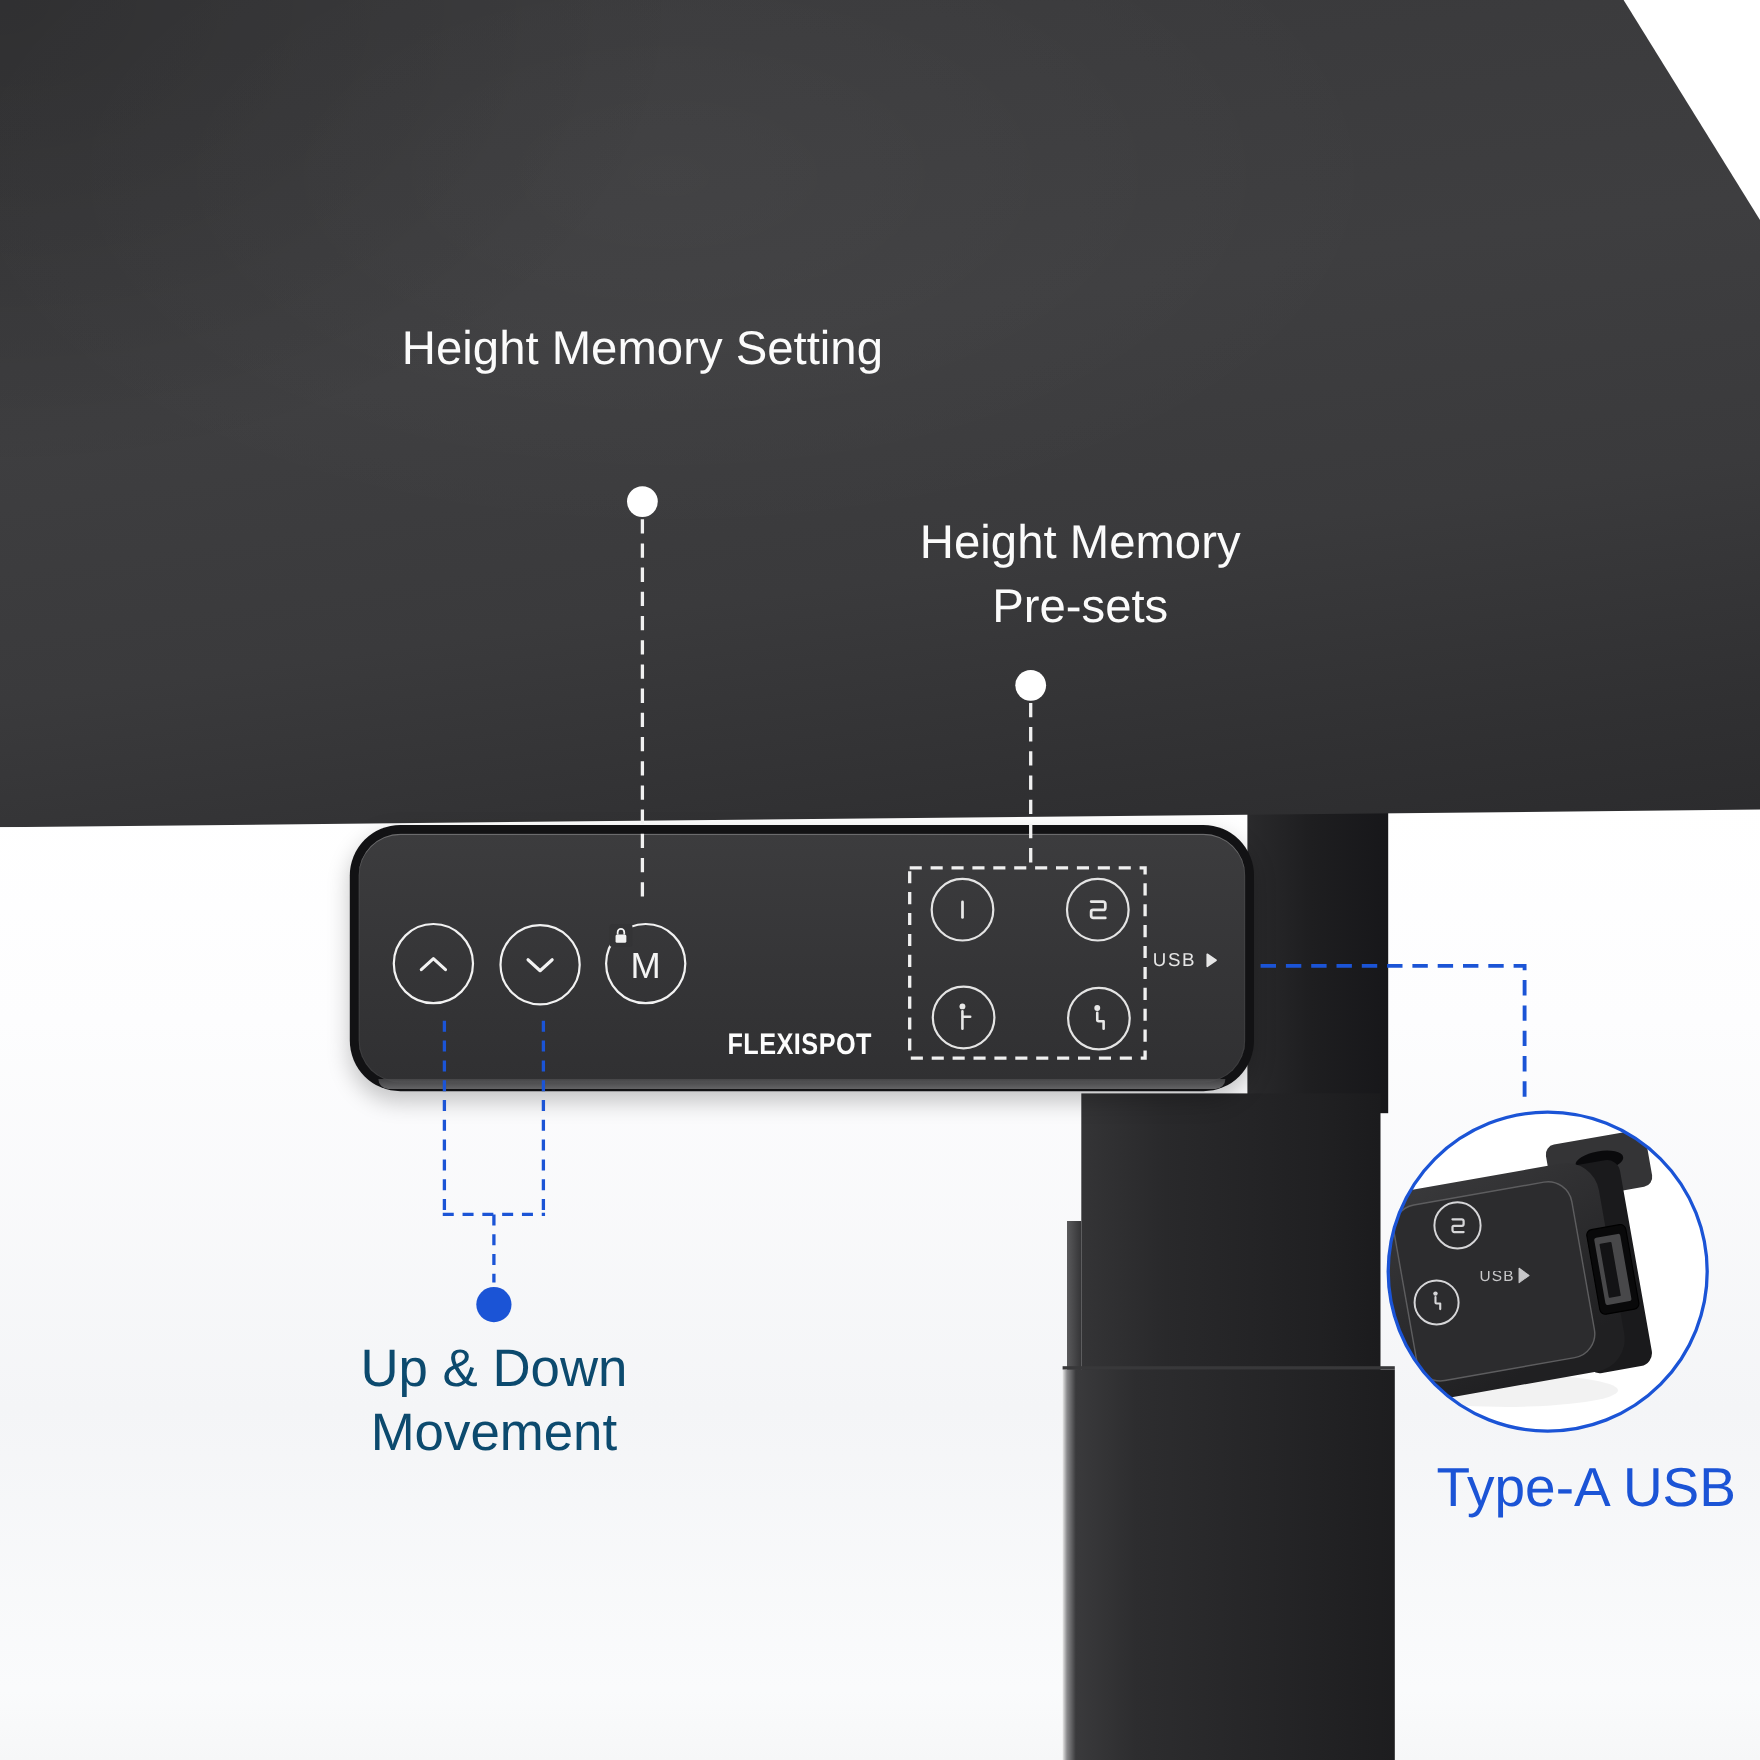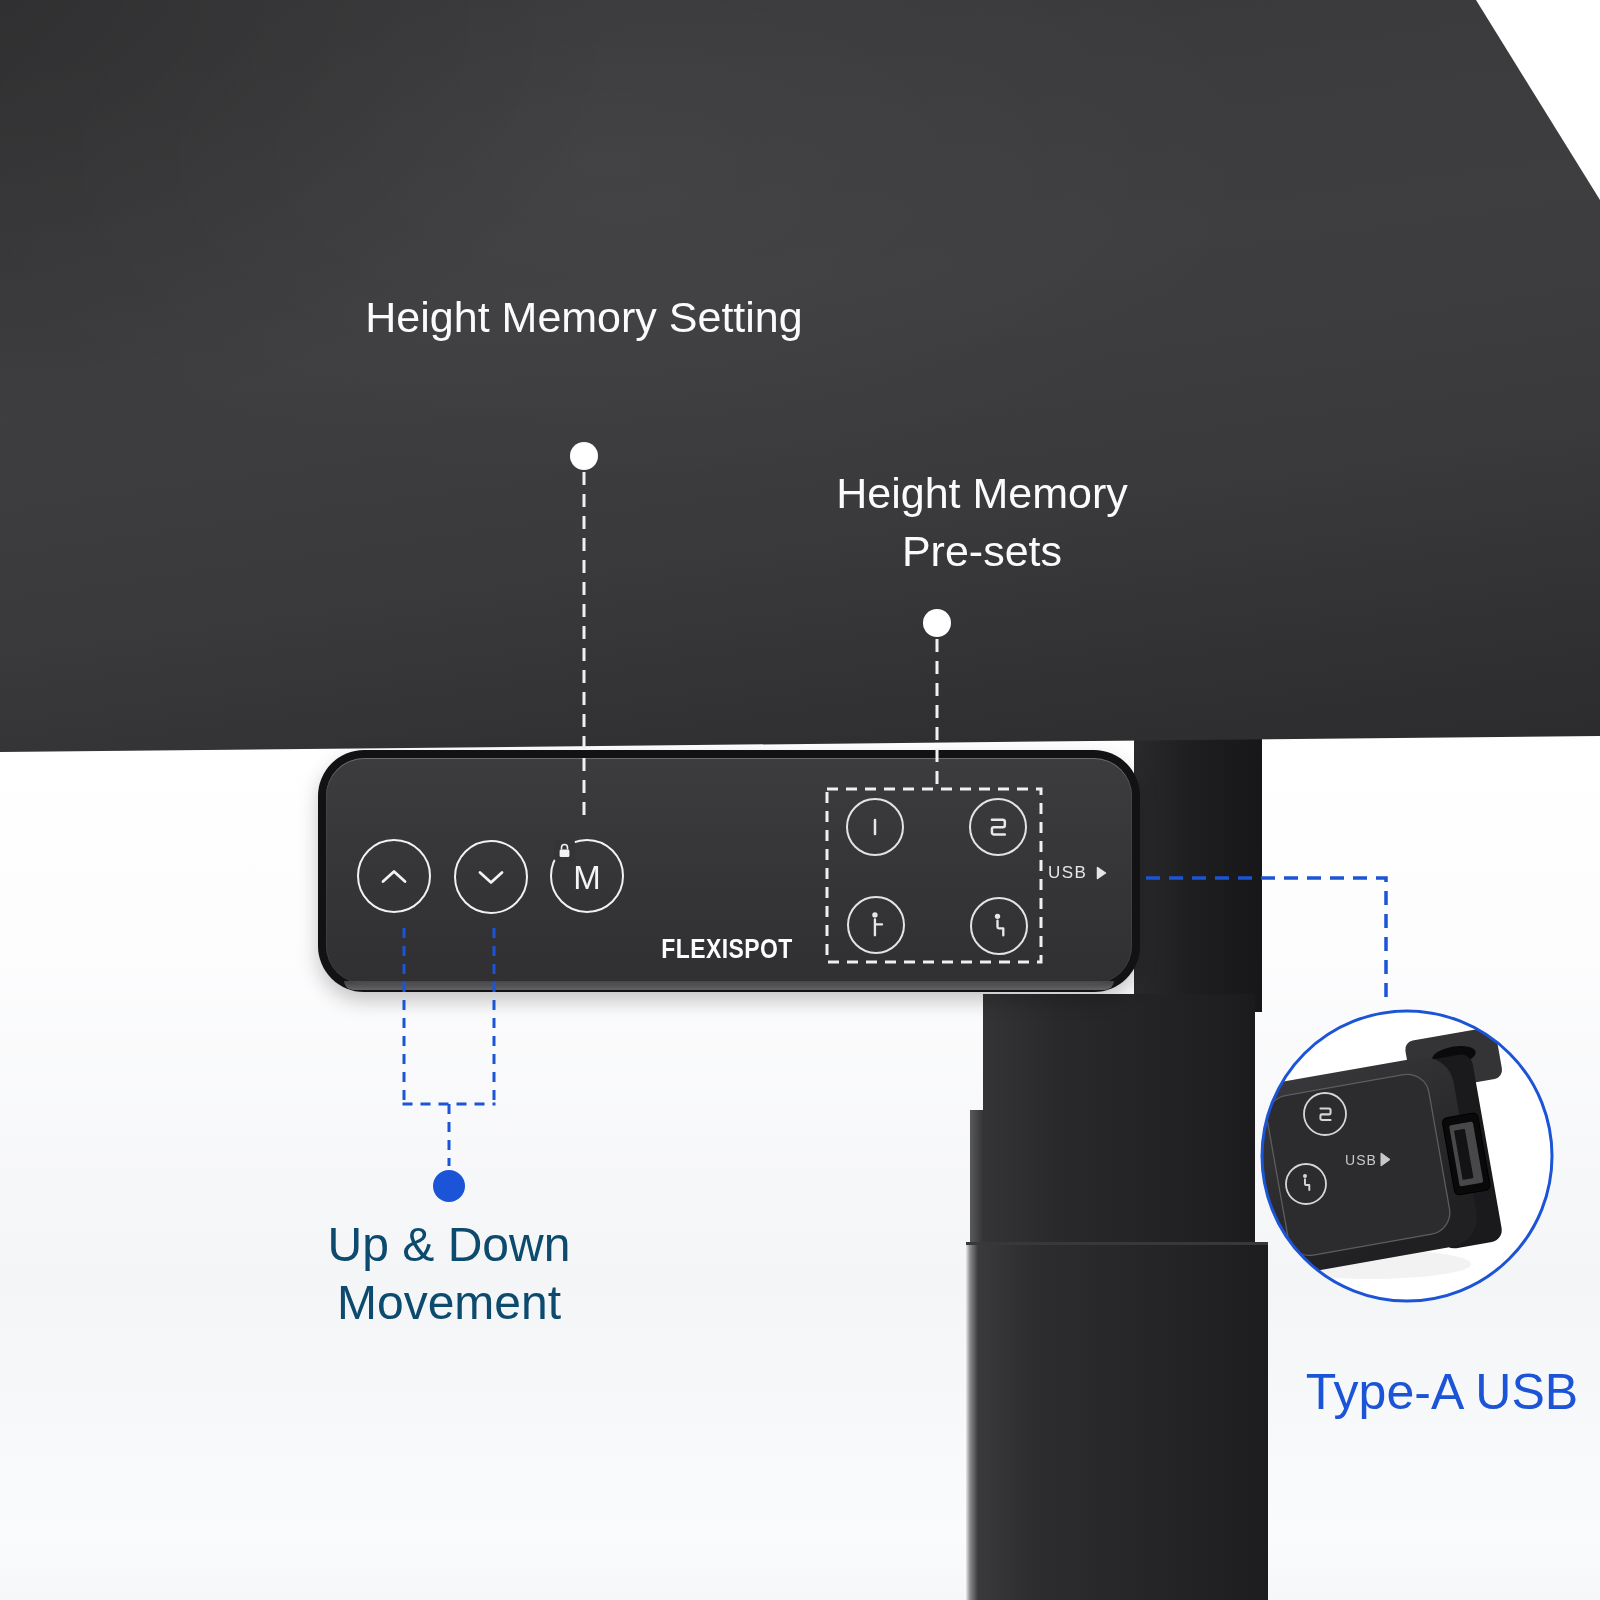--- a/index.html
+++ b/index.html
@@ -243,17 +243,17 @@
   <div class="note white" style="left:938px;top:464px;margin-left:44px;">
     <span>Height Memory</span>
     <span>Pre-sets</span>
   </div>
 
   <div class="note blue" style="left:449px;top:1216px;">
     <span>Up &amp; Down</span>
     <span>Movement</span>
   </div>
 
-  <div class="note big-blue" style="left:1442px;top:1364px;">
+  <div class="note big-blue" style="left:1442px;top:1324px;">
     <span>Type-A USB</span>
   </div>
 
 </div>
 
 </body></html>

